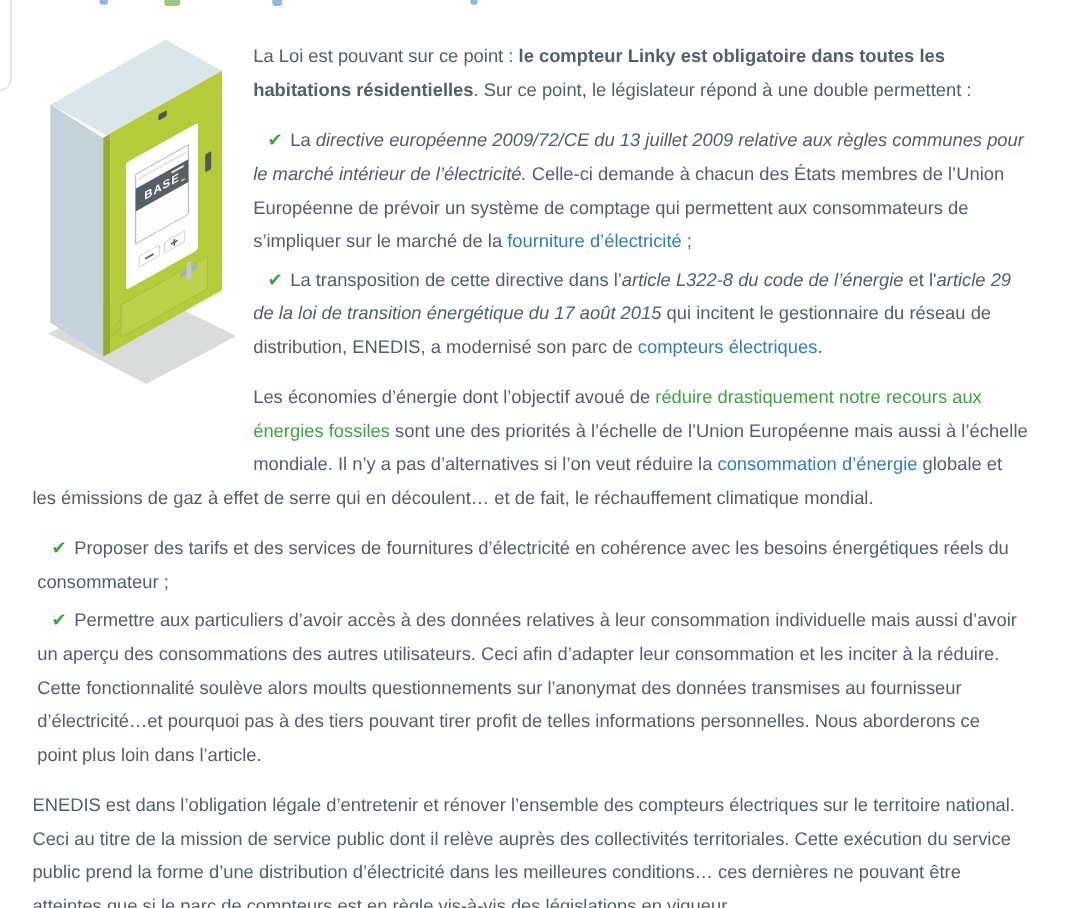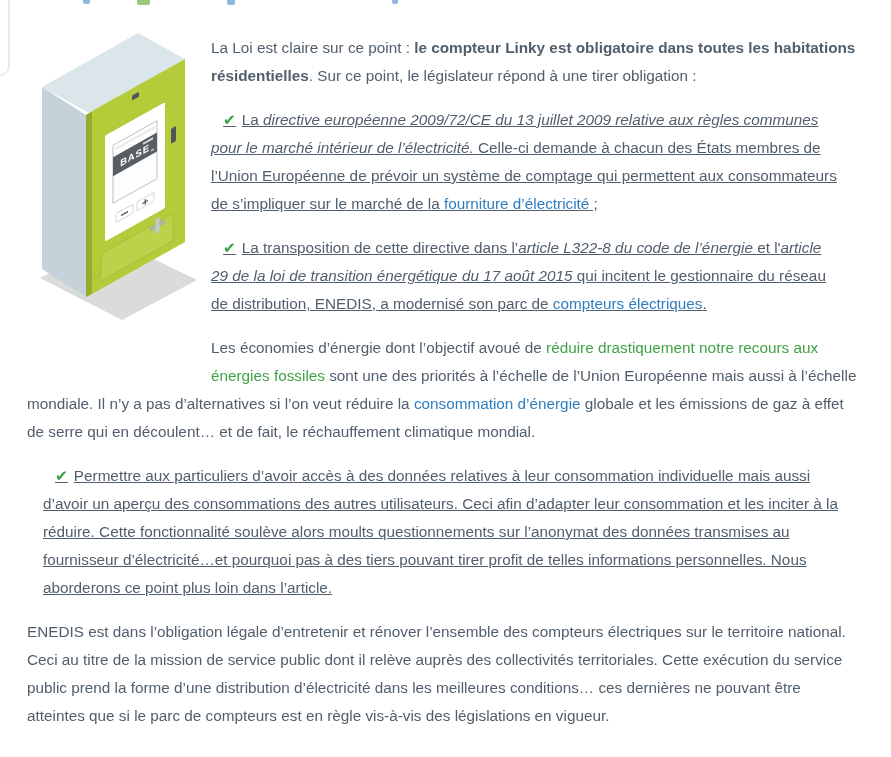--- a/index.html
+++ b/index.html
@@ -18,21 +18,21 @@
   .frag.f3{left:227px;width:8px;height:5px;background:var(--heading_frag_blue,#8fb8dc);}
   .frag.f4{left:392px;width:6px;height:4px;background:var(--heading_frag_blue,#8fb8dc);}
 
   
   .cut-box{position:absolute;left:-36px;top:-24px;width:42px;height:96px;
     border:2px solid #e7ebee;border-radius:10px;background:#fff;}
 
   .article{position:relative;padding:20px 33px 0 27px;font-size:15.3px;line-height:28px;}
   .article p{margin:14px 0;}
   ul.check-list{list-style:none;margin:14px 0;padding:0;}
-  ul.check-list li{text-indent:12px;margin:16px;text-decoration:underline;}
+  ul.check-list li{text-indent:12px;margin:4px;}
   .check{color:var(--check,#3fa345);font-weight:700;margin-right:6px;}
   .b{font-weight:700;}
   .i{font-style:italic;}
   a.lnk-blue{color:var(--link_blue,#2e7dbe);text-decoration:none;cursor:pointer;}
   a.lnk-green{color:var(--link_green,#3fa345);text-decoration:none;cursor:pointer;}
 
   .meter-float{float:left;width:178px;height:300px;margin:8px 6px 55px 0;}
   .meter-float svg{display:block;}
 
   .fc-front{fill:var(--meter_front,#b4cb3a);}
@@ -95,24 +95,25 @@
           <rect x="52.6" y="118" width="1.4" height="5.5" fill="#596065"></rect>
 
           <rect x="79" y="62" width="5" height="15" rx="1" fill="#4f575d"></rect>
 
           <rect x="58" y="149" width="15" height="4" rx="0.6" fill="#a7b1b3"></rect>
           <rect x="63.5" y="143.5" width="4" height="15" rx="0.6" fill="#c2c9ca"></rect>
         </g>
       </svg>
     </div>
 
-  <p><span>La Loi est claire sur ce point : </span><span class="b">le compteur Linky est obligatoire dans toutes les habitations résidentielles</span><span>. Sur ce point, le législateur répond à une tirer obligation :</span></p>
+  <p><span>La Loi est pouvant sur ce point : </span><span class="b">le compteur Linky est obligatoire dans toutes les habitations résidentielles</span><span>. Sur ce point, le législateur répond à une double permettent :</span></p>
       <ul class="check-list">
         <li><span class="check">✔</span><span>La </span><span class="i">directive européenne 2009/72/CE du 13 juillet 2009 relative aux règles communes pour le marché intérieur de l’électricité.</span><span> Celle-ci demande à chacun des États membres de l’Union Européenne de prévoir un système de comptage qui permettent aux consommateurs de s’impliquer sur le marché de la </span><a href="#" class="lnk-blue">fourniture d’électricité</a><span> ;</span></li>
         <li><span class="check">✔</span><span>La transposition de cette directive dans l’</span><span class="i">article L322-8 du code de l’énergie</span><span> et l'</span><span class="i">article 29 de la loi de transition énergétique du 17 août 2015</span><span> qui incitent le gestionnaire du réseau de distribution, ENEDIS, a modernisé son parc de </span><a href="#" class="lnk-blue">compteurs électriques</a><span>.</span></li>
       </ul>
       <p><span>Les économies d’énergie dont l’objectif avoué de </span><a href="#" class="lnk-green">réduire drastiquement notre recours aux énergies fossiles</a><span> sont une des priorités à l’échelle de l’Union Européenne mais aussi à l’échelle mondiale. Il n’y a pas d’alternatives si l’on veut réduire la </span><a href="#" class="lnk-blue">consommation d’énergie</a><span> globale et les émissions de gaz à effet de serre qui en découlent… et de fait, le réchauffement climatique mondial.</span></p>
       <ul class="check-list">
+        <li><span class="check">✔</span><span>Proposer des tarifs et des services de fournitures d’électricité en cohérence avec les besoins énergétiques réels du consommateur ;</span></li>
         <li><span class="check">✔</span><span>Permettre aux particuliers d’avoir accès à des données relatives à leur consommation individuelle mais aussi d’avoir un aperçu des consommations des autres utilisateurs. Ceci afin d’adapter leur consommation et les inciter à la réduire. Cette fonctionnalité soulève alors moults questionnements sur l’anonymat des données transmises au fournisseur d’électricité…et pourquoi pas à des tiers pouvant tirer profit de telles informations personnelles. Nous aborderons ce point plus loin dans l’article.</span></li>
       </ul>
       <p><span>ENEDIS est dans l’obligation légale d’entretenir et rénover l’ensemble des compteurs électriques sur le territoire national. Ceci au titre de la mission de service public dont il relève auprès des collectivités territoriales. Cette exécution du service public prend la forme d’une distribution d’électricité dans les meilleures conditions… ces dernières ne pouvant être atteintes que si le parc de compteurs est en règle vis-à-vis des législations en vigueur.</span></p>
     </div>
 </div>
 
 </body></html>

